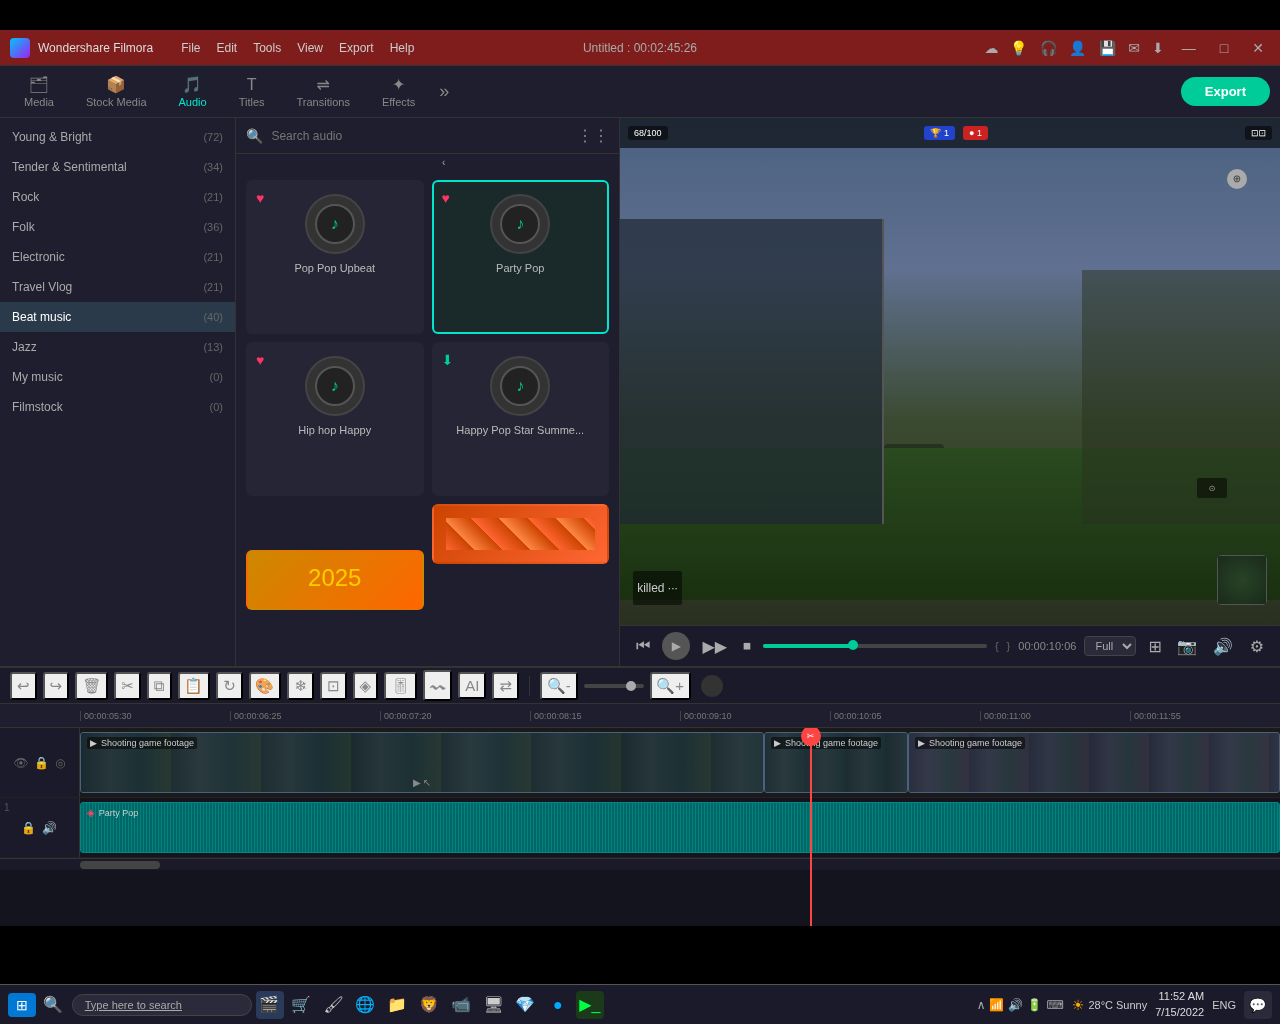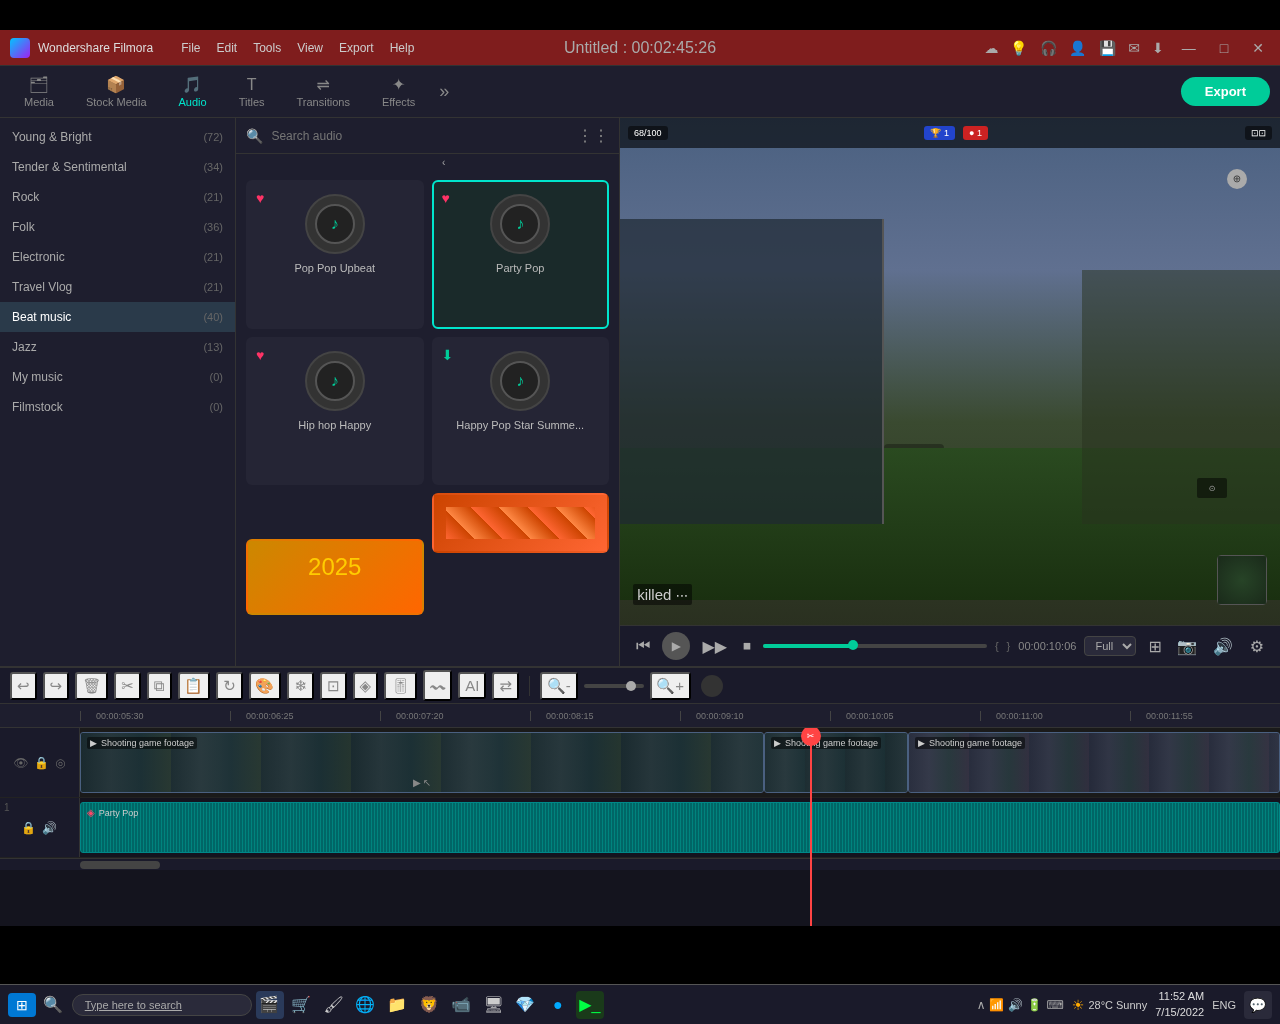--- a/index.html
+++ b/index.html
@@ -45,21 +45,21 @@
       gap: 16px;
       margin-left: 20px;
     }
     .menu-item {
       color: #ccc;
       font-size: 12px;
       cursor: pointer;
     }
     .title-center {
       color: #aaa;
-      font-size: 16px;
+      font-size: 12px;
       position: absolute;
       left: 50%;
       transform: translateX(-50%);
     }
     .title-bar-right {
       display: flex;
       align-items: center;
       gap: 12px;
     }
     .title-icon {
@@ -381,21 +381,21 @@
     .ruler-marks {
       display: flex;
       width: 100%;
       font-size: 9px;
       color: #666;
       gap: 0;
     }
     .ruler-mark {
       flex: 1;
       border-left: 1px solid #444;
-      padding-left: 15px;
+      padding-left: 3px;
       font-size: 9px;
       color: #777;
       white-space: nowrap;
     }
 
     
     .timeline-tracks {
       flex: 1;
       overflow-x: auto;
       overflow-y: auto;
@@ -739,21 +739,21 @@
           </div>
 
           <div class="audio-card">
             <span class="heart" style="color:#00cc99;">⬇</span>
             <div class="audio-disc">
               <div class="audio-disc-inner">♪</div>
             </div>
             <span class="audio-title">Happy Pop Star Summe...</span>
           </div>
 
-          <div class="audio-card" style="background: linear-gradient(135deg, #cc8800, #ff6600); height:76px; overflow:hidden;margin-top:46px;">
+          <div class="audio-card" style="background: linear-gradient(135deg, #cc8800, #ff6600); height:60px; overflow:hidden;margin-top:46px;">
             <div style="font-size:24px; color:#ffcc00;">2025</div>
           </div>
           <div class="audio-card" style="background: linear-gradient(135deg, #cc4400, #ff6633); height:60px; overflow:hidden;">
             <div style="width:100%; height:100%; background: repeating-linear-gradient(45deg, #ff6633 0px, #cc4400 20px, #ff8844 20px, #cc4400 40px);"></div>
           </div>
         </div>
       </div>
 
     </div>
 
@@ -770,21 +770,21 @@
             <span style="flex:1"></span>
             <span class="hud-element">⊡⊡</span>
           </div>
 
           <div style="position:absolute; bottom:20%; left:40%; width:60px; height:80px; background:rgba(0,0,0,0.3); border-radius:4px;"></div>
           <div style="position:absolute; bottom:5%; left:0; right:0; height:30%; background: linear-gradient(180deg, #2a4a20, #1a3010);"></div>
 
           <div style="position:absolute; top:20%; left:0; width:40%; height:60%; background: rgba(30,40,50,0.7); border-right: 2px solid #555;"></div>
           <div style="position:absolute; top:30%; right:0; width:30%; height:50%; background: rgba(40,50,30,0.5);"></div>
 
-          <div style="position:absolute; bottom:4%; left:2%; font-size:15px; color:#ccc; background:rgba(0,0,0,0.5); padding:2px 4px; border-radius:2px;">killed ∙∙∙</div>
+          <div style="position:absolute; bottom:4%; left:2%; font-size:12px; color:#ccc; background:rgba(0,0,0,0.5); padding:10px 4px; border-radius:2px;">killed ∙∙∙</div>
 
           <div style="position:absolute; bottom:4%; right:2%; width:50px; height:50px; background:#1a2a1a; border:1px solid #555; border-radius:4px;">
             <div style="width:100%;height:100%;background:radial-gradient(circle, #2a4a2a, #1a2a1a);opacity:0.8;"></div>
           </div>
 
           <div style="position:absolute; top:10%; right:5%; width:20px; height:20px; background:#aaa; border-radius:50%; display:flex;align-items:center;justify-content:center; font-size:10px; color:#333;">⊕</div>
 
           <div style="position:absolute; bottom:25%; right:8%; width:30px; height:20px; background:rgba(0,0,0,0.5); border-radius:2px; font-size:8px; color:#aaa; display:flex;align-items:center;justify-content:center;">⊙</div>
         </div>
       </div>

